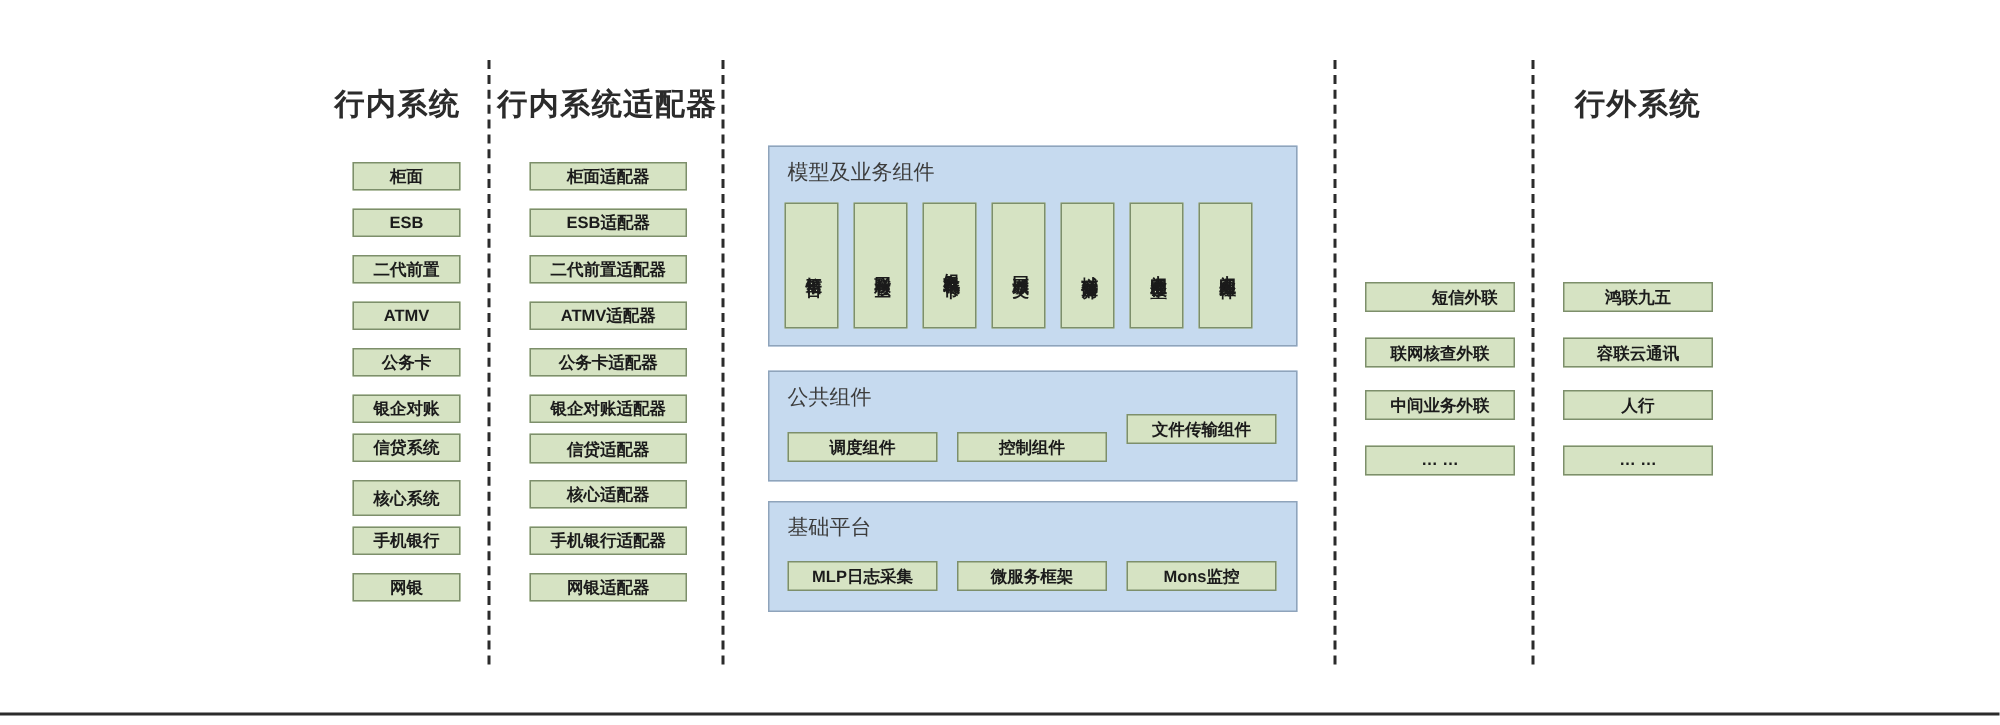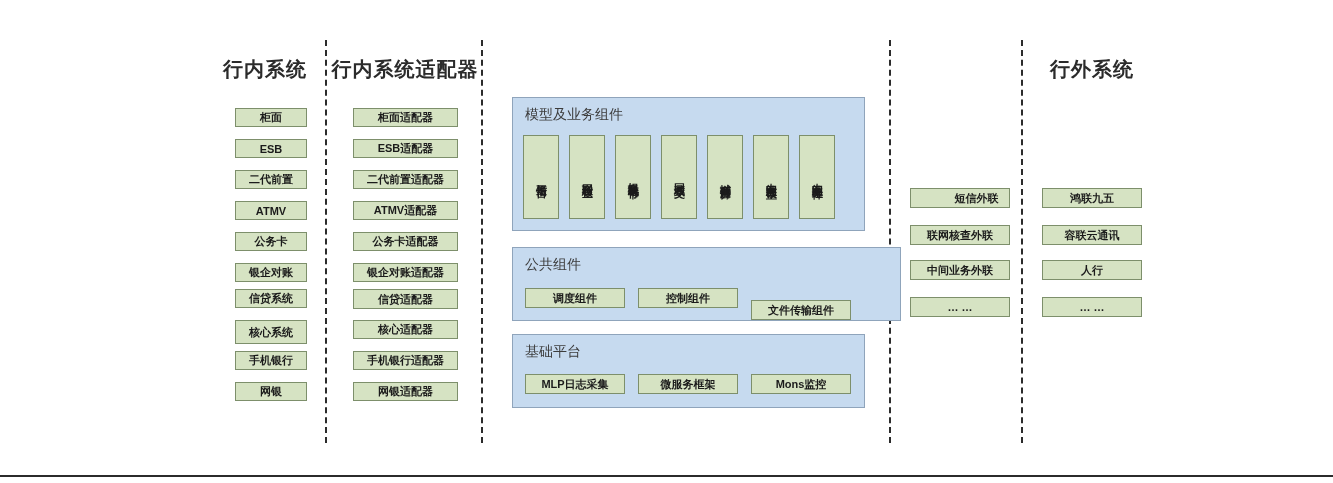--- a/index.html
+++ b/index.html
@@ -123,26 +123,26 @@
   <div class="vnode" style="left:707px;top:135px;width:36px;height:84px;">
     <span>城商行清算</span>
   </div>
   <div class="vnode" style="left:753px;top:135px;width:36px;height:84px;">
     <span>中间业务模型</span>
   </div>
   <div class="vnode" style="left:799px;top:135px;width:36px;height:84px;">
     <span>中间业务组件</span>
   </div>
 
-  <div class="panel" style="left:512px;top:247px;width:389px;height:74px;">
+  <div class="panel" style="left:512px;top:247px;width:353px;height:74px;">
     <div class="panel-title">公共组件</div>
   </div>
   <div class="node" style="left:525px;top:288px;width:100px;height:20px;">调度组件</div>
   <div class="node" style="left:638px;top:288px;width:100px;height:20px;">控制组件</div>
-  <div class="node" style="left:751px;top:300px;width:100px;height:20px;">文件传输组件</div>
+  <div class="node" style="left:751px;top:276px;width:100px;height:20px;">文件传输组件</div>
 
   <div class="panel" style="left:512px;top:334px;width:353px;height:74px;">
     <div class="panel-title">基础平台</div>
   </div>
   <div class="node" style="left:525px;top:374px;width:100px;height:20px;">MLP日志采集</div>
   <div class="node" style="left:638px;top:374px;width:100px;height:20px;">微服务框架</div>
   <div class="node" style="left:751px;top:374px;width:100px;height:20px;">Mons监控</div>
 
   <div class="node" style="left:910px;top:188px;width:100px;height:20px;padding-left:33px;">短信外联</div>
   <div class="node" style="left:910px;top:225px;width:100px;height:20px;">联网核查外联</div>

